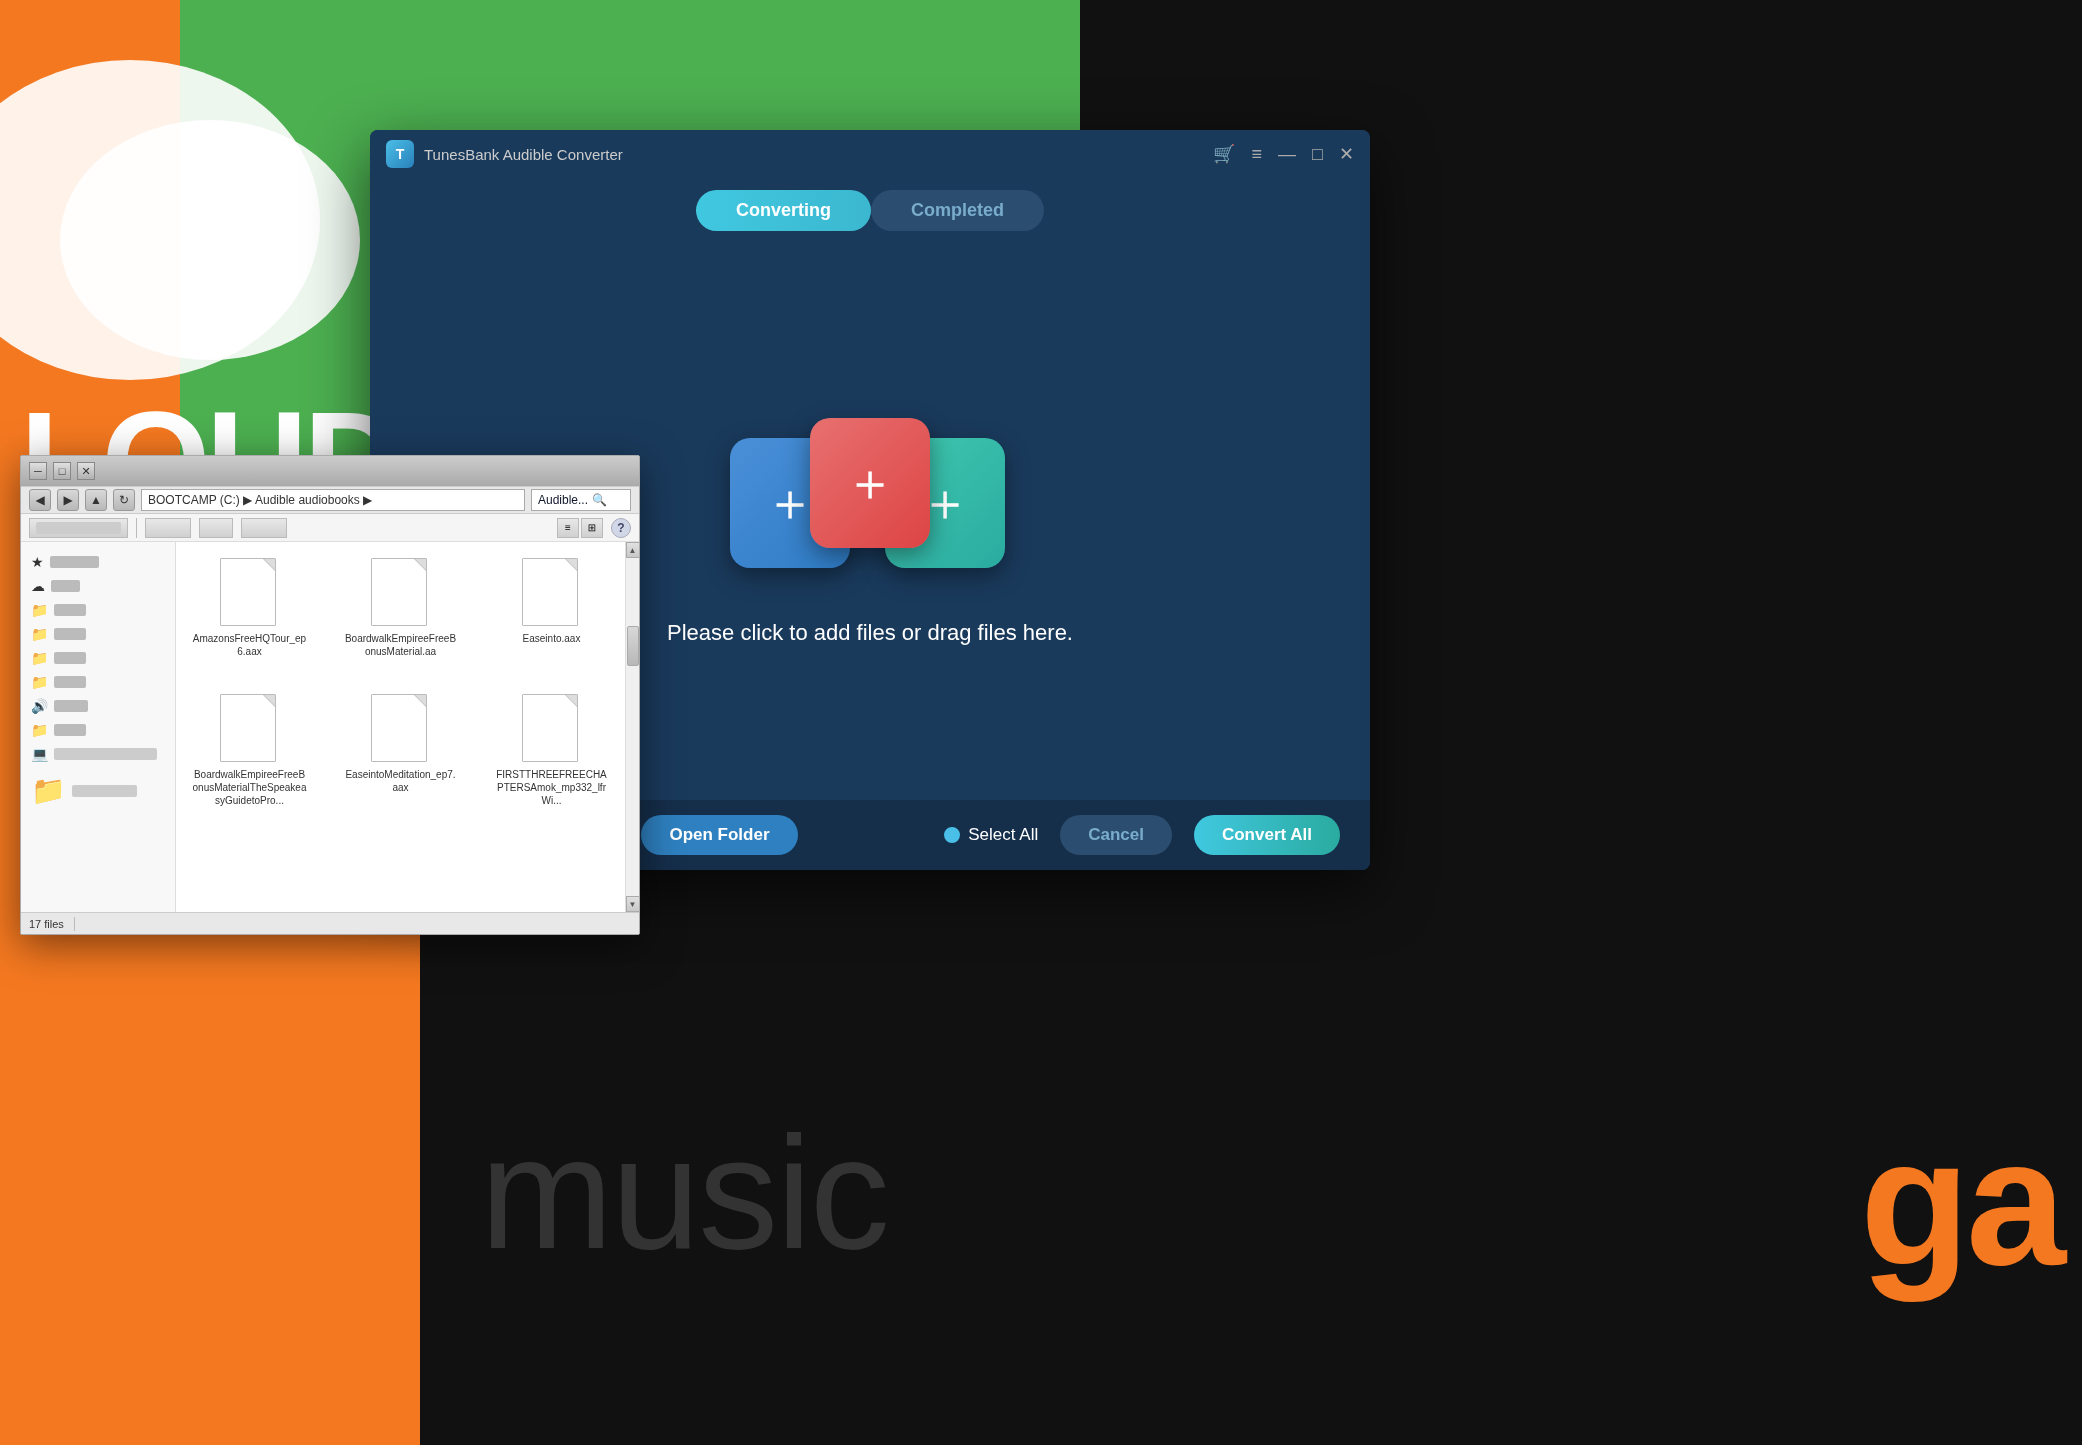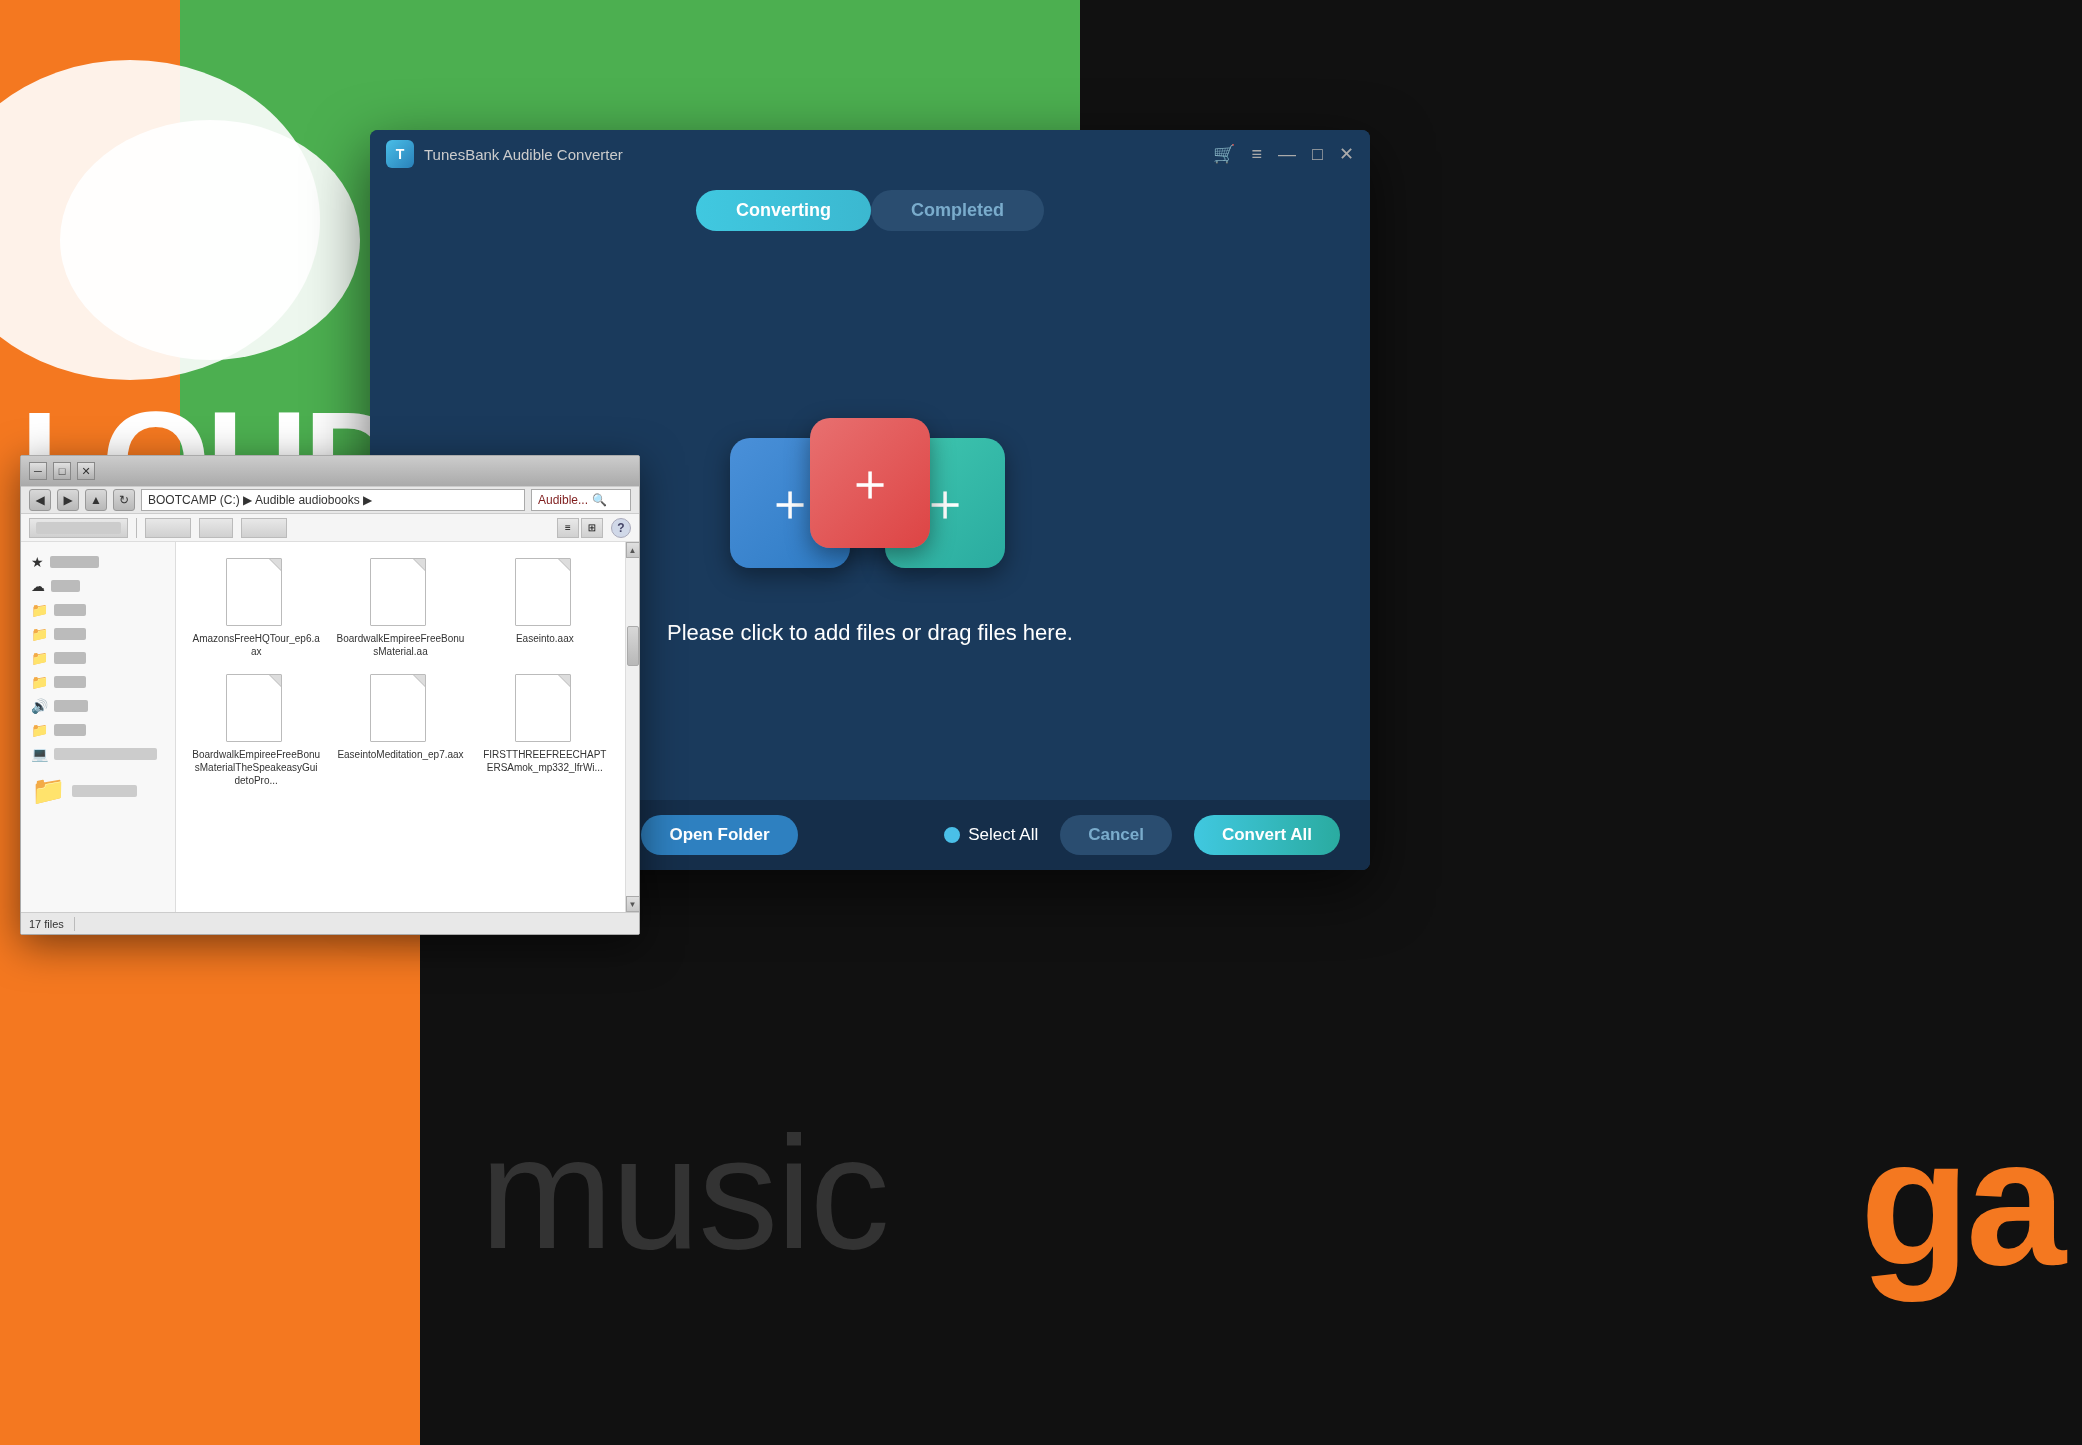--- a/index.html
+++ b/index.html
@@ -308,21 +308,21 @@
       font-size: 12px;
       color: #333;
       display: flex; align-items: center;
     }
     .search-field {
       width: 100px;
       height: 22px;
       background: white;
       border: 1px solid #aaa;
       display: flex; align-items: center; padding: 0 6px;
-      font-size: 12px; color: #7f1d1d;
+      font-size: 12px; color: #0f172a;
       gap: 4px;
     }
     .explorer-toolbar {
       height: 28px;
       background: #f5f5f5;
       display: flex;
       align-items: center;
       padding: 0 8px;
       gap: 8px;
       border-bottom: 1px solid #ddd;
@@ -383,21 +383,21 @@
       border-radius: 2px; padding: 0 2px;
     }
 
     .explorer-files {
       flex: 1;
       background: white;
       padding: 10px;
       overflow-y: auto;
       display: grid;
       grid-template-columns: repeat(3, 1fr);
-      gap: 4px;
+      gap: 24px;
       align-content: start;
     }
     .file-item {
       display: flex;
       flex-direction: column;
       align-items: center;
       padding: 6px;
       cursor: pointer;
       border-radius: 3px;
     }

